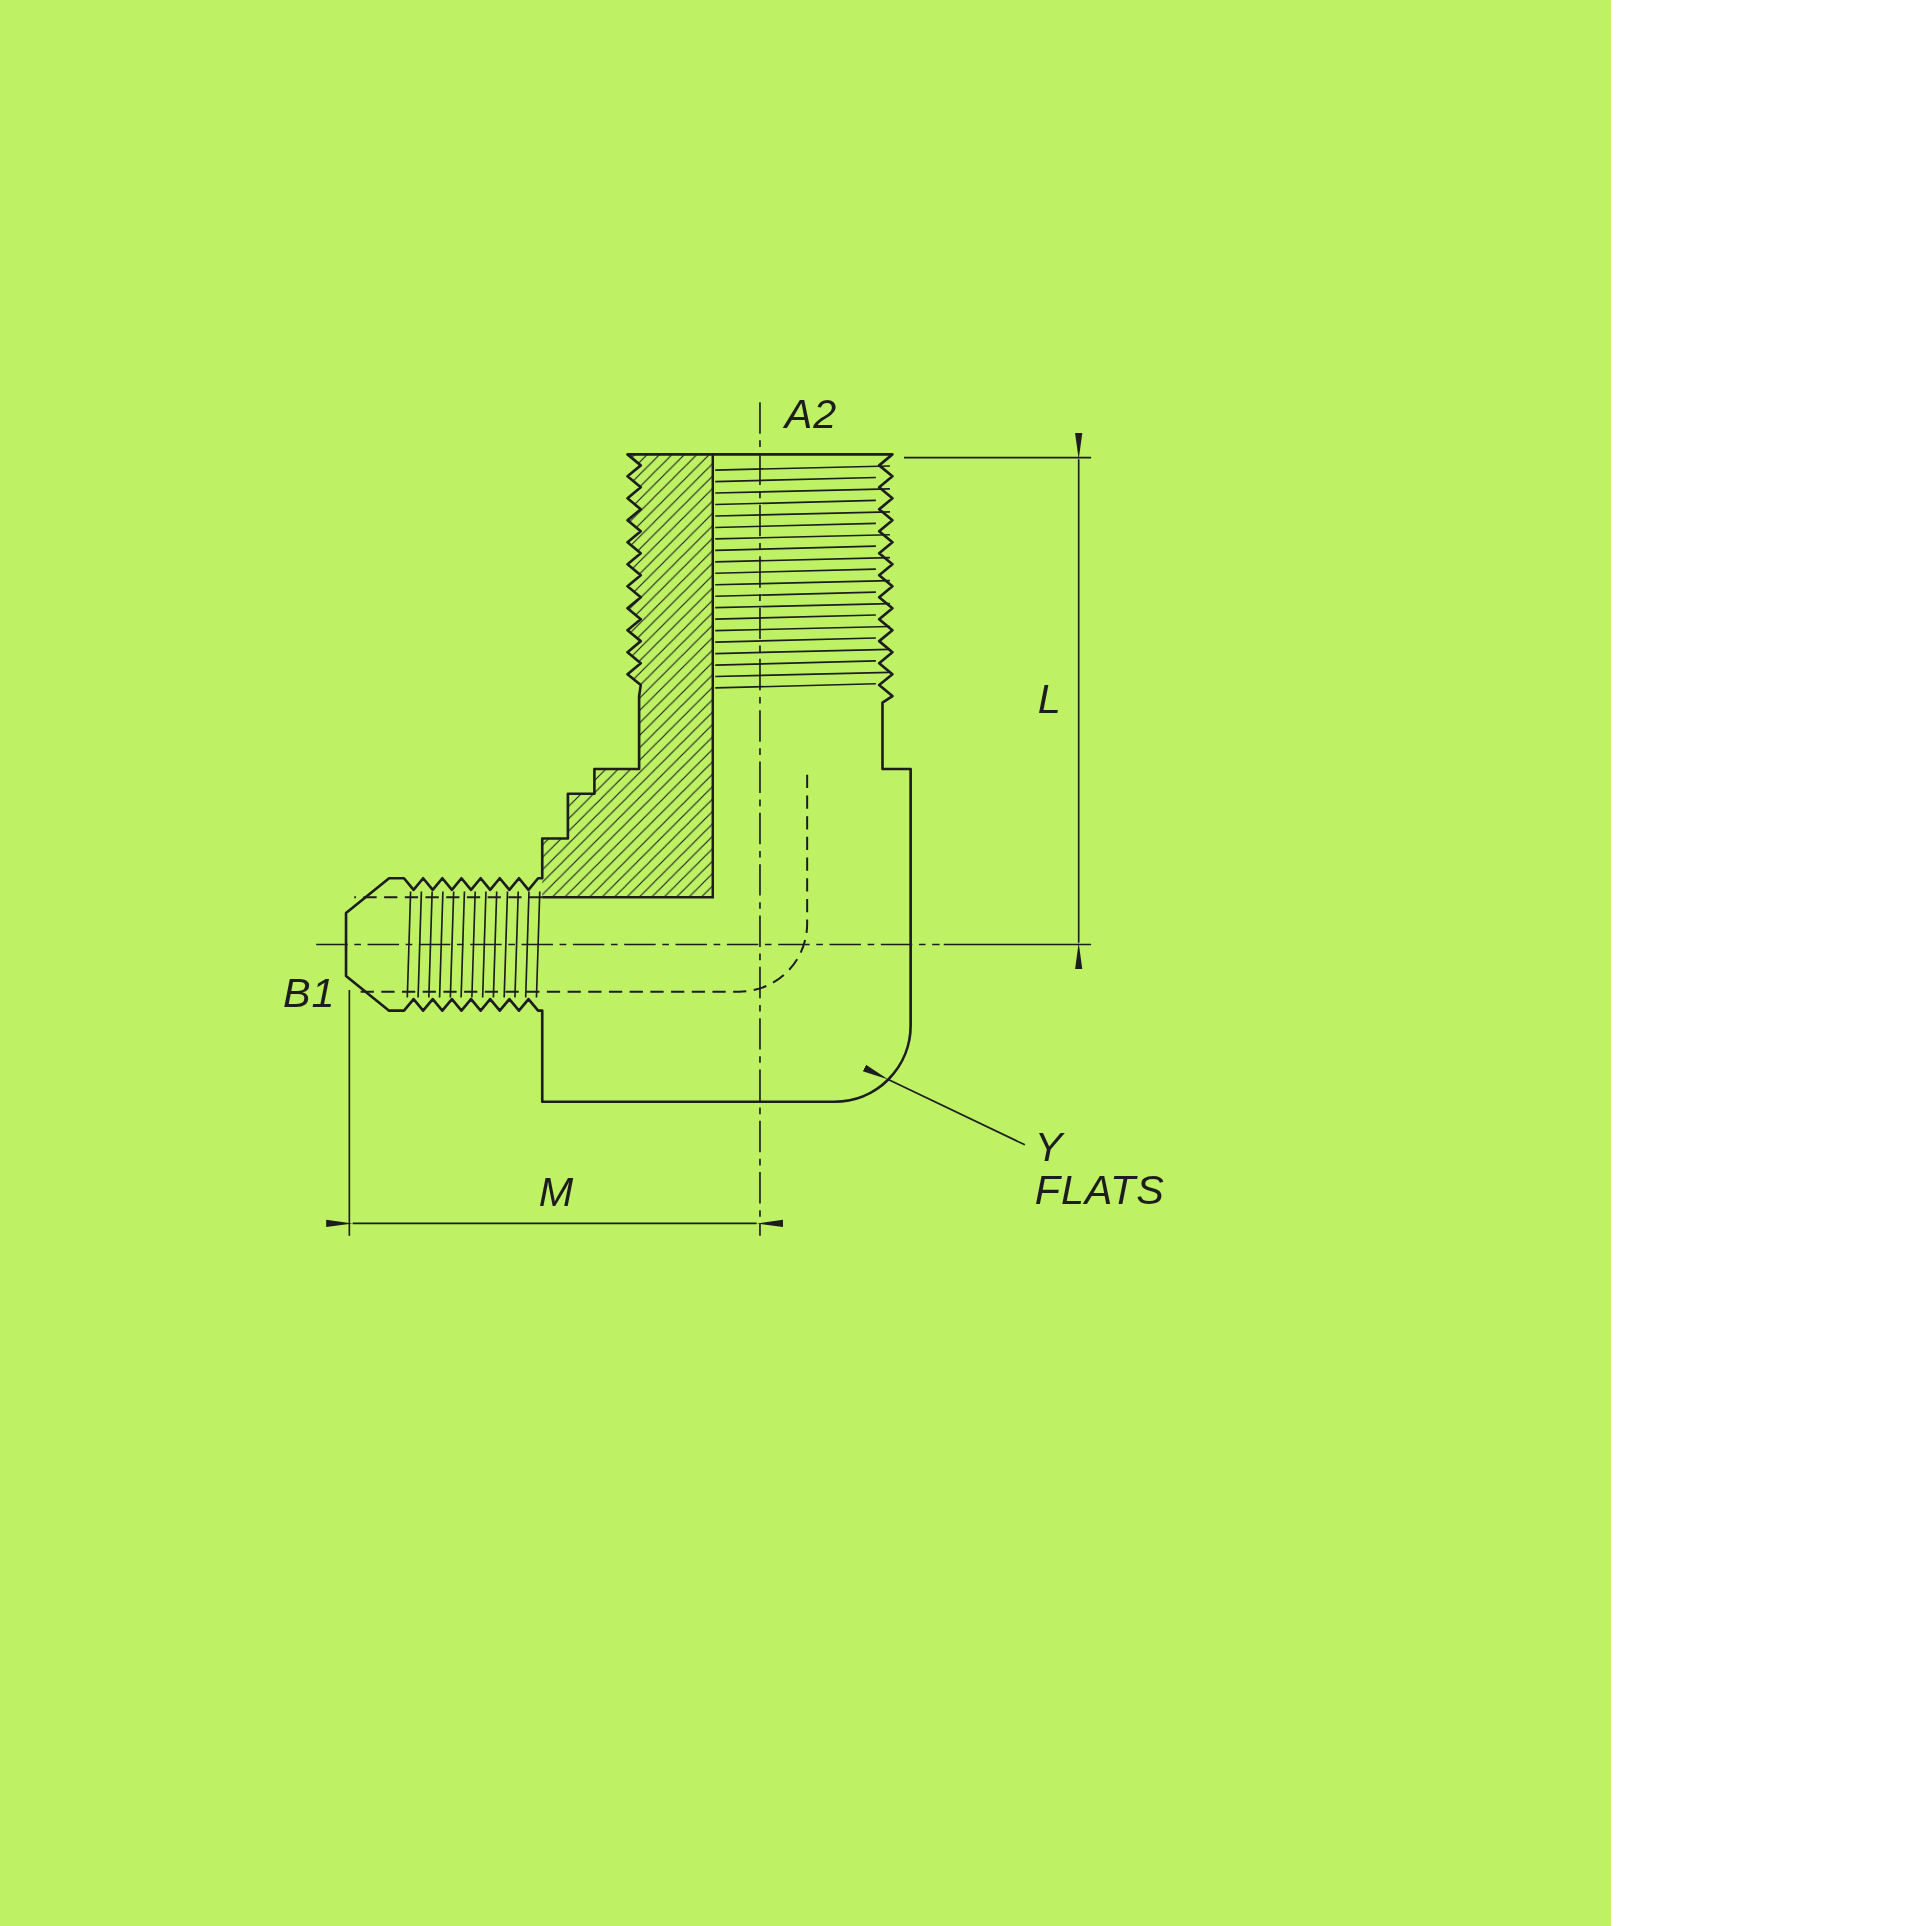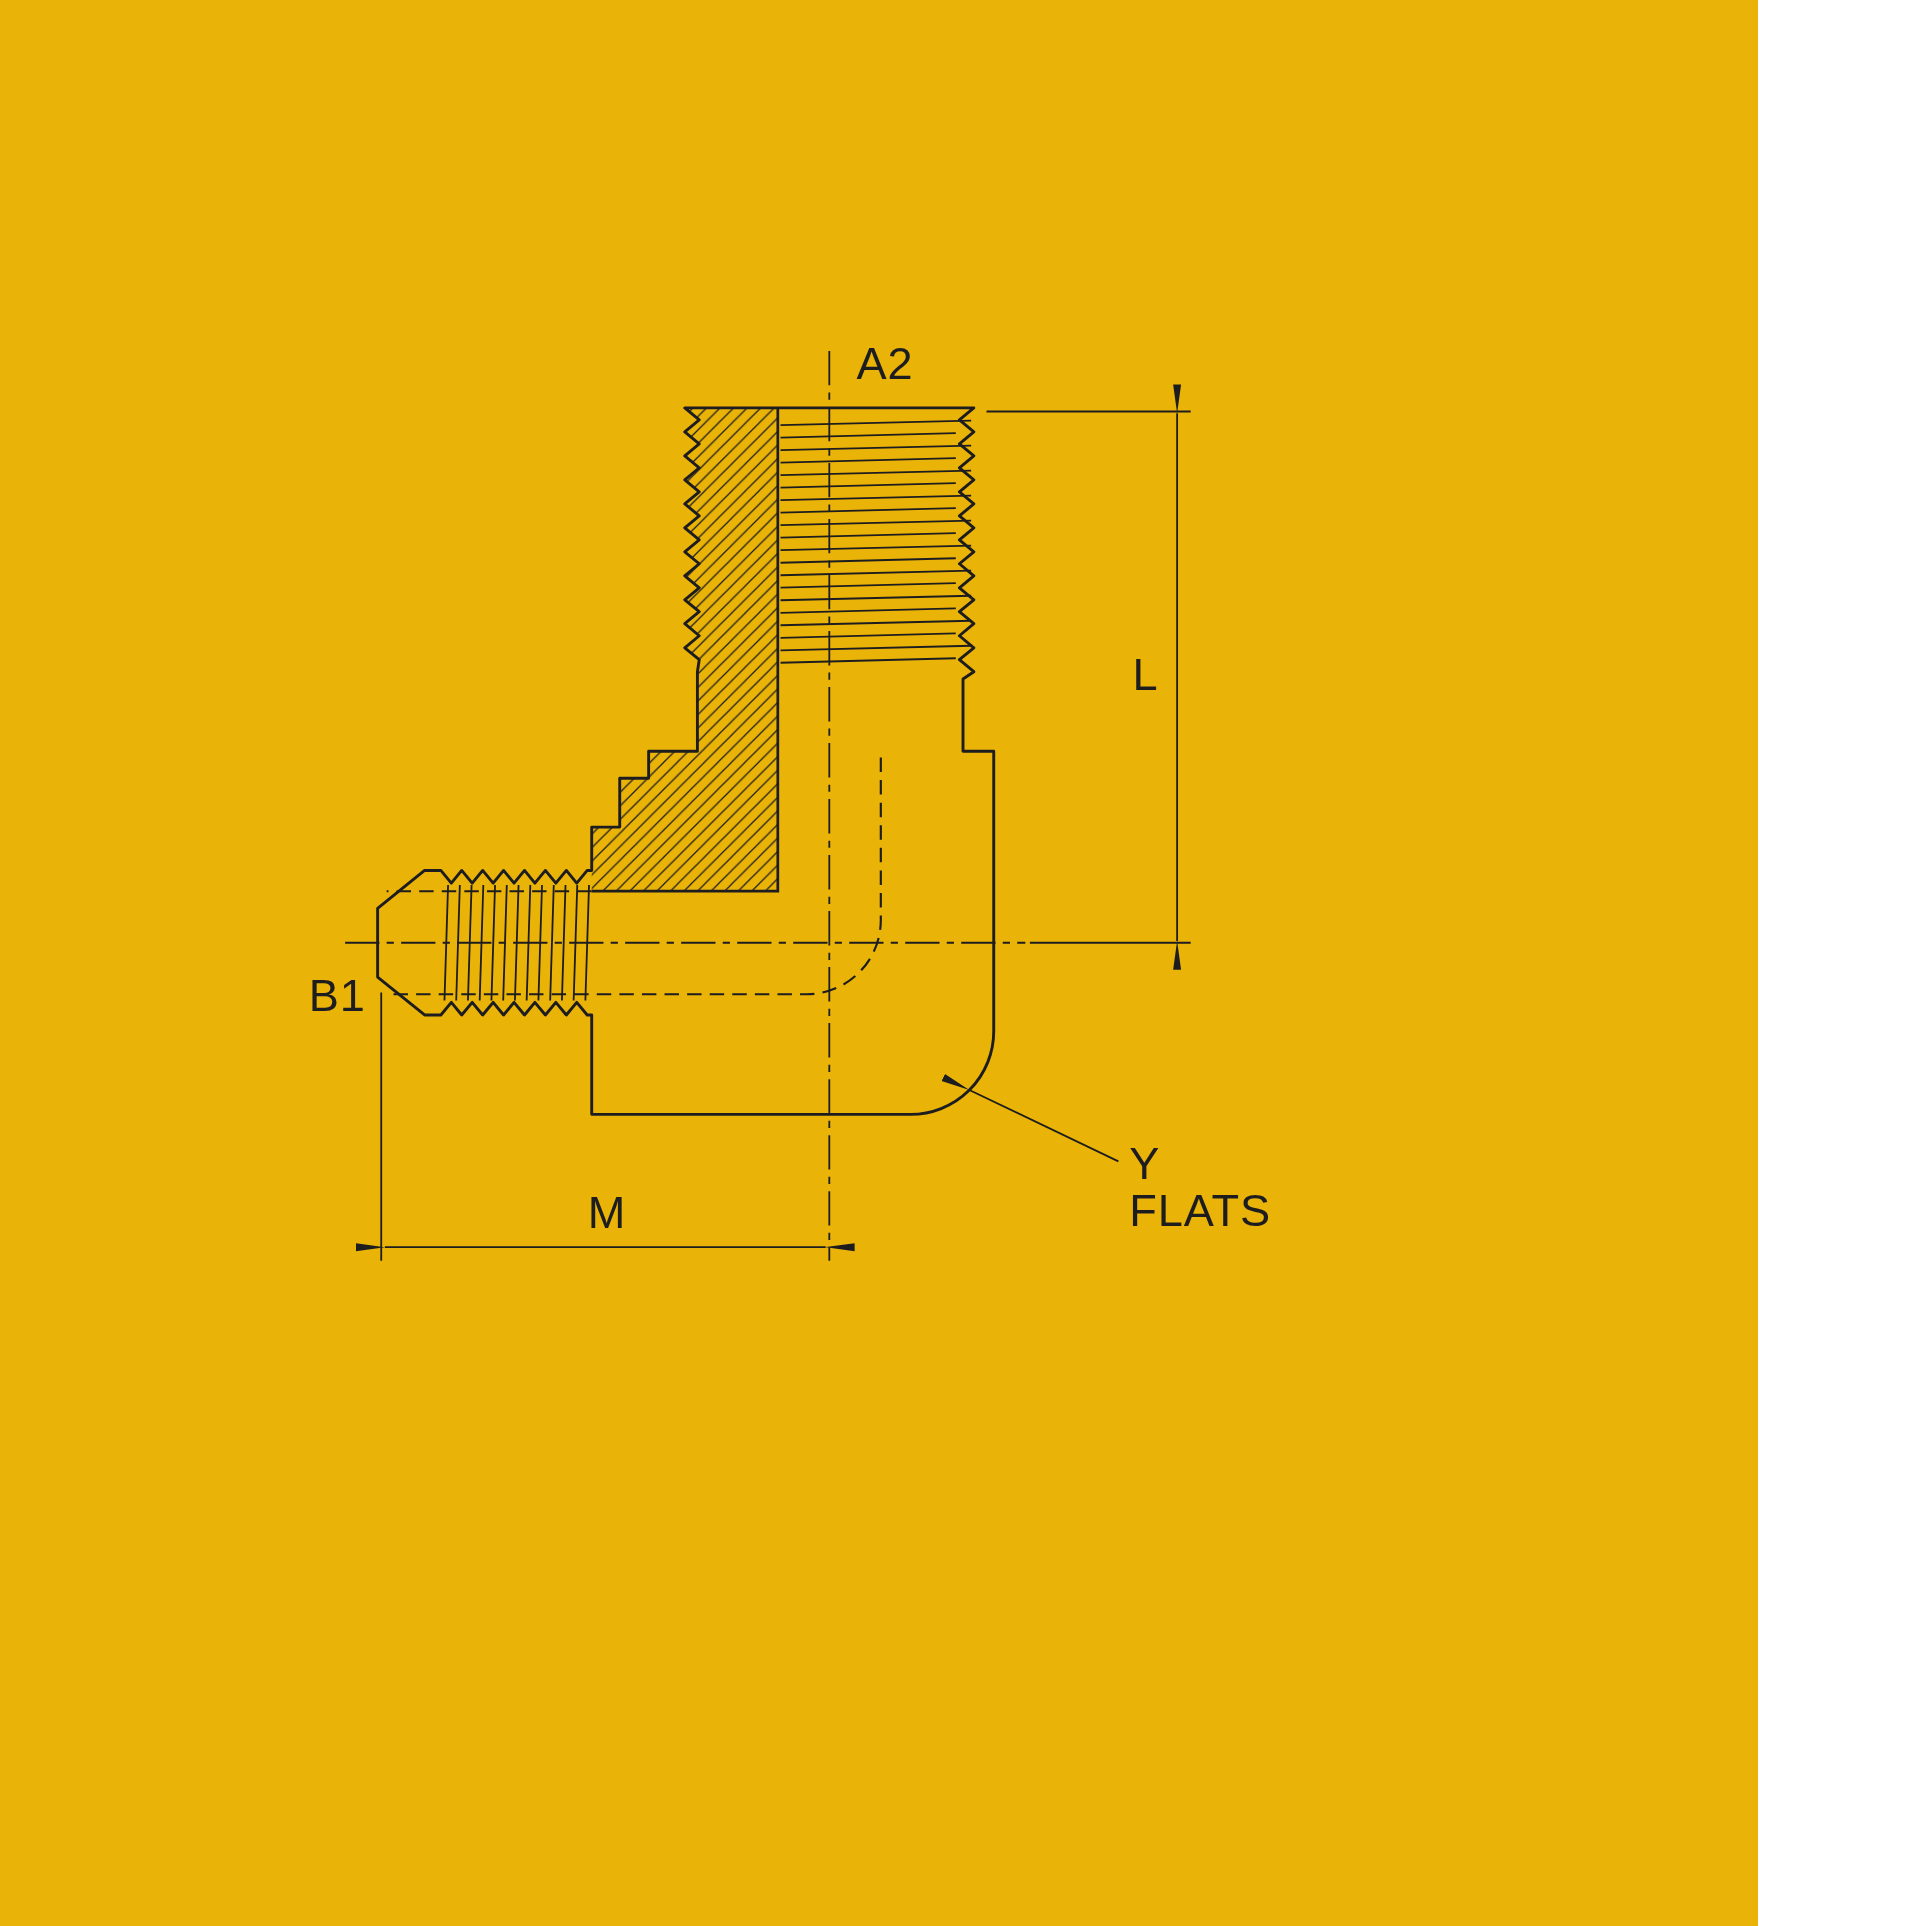--- a/index.html
+++ b/index.html
@@ -1,16 +1,16 @@
 <!DOCTYPE html>
 <html><head>
 <meta charset="utf-8">
 <style>
   html,body{margin:0;padding:0;background:#ffffff;}
-  .stage{width:1758px;height:1927px;position:relative;background:#eab308;}
+  .stage{width:1611px;height:1927px;position:relative;background:#bef264;font-style:italic;}
   svg{display:block;width:100%;height:100%;}
   .ln{fill:none;stroke:#1d1d1f;stroke-width:3.2;stroke-linejoin:round;stroke-linecap:round;}
   .thin{fill:none;stroke:#1d1d1f;stroke-width:2;}
   .interior{fill:none;stroke:#1d1d1f;stroke-width:3;}
   .hidden-ln{fill:none;stroke:#1d1d1f;stroke-width:2.4;stroke-dasharray:16 9;}
   .center-ln{fill:none;stroke:#1d1d1f;stroke-width:2;stroke-dasharray:38 8 8 8;}
   .dim{fill:none;stroke:#1d1d1f;stroke-width:2;}
   .lbl{font-family:"Liberation Sans", sans-serif;font-size:50px;fill:#1d1d1f;letter-spacing:1px;}
   #arr path{fill:#1d1d1f;stroke:none;}
 </style>

